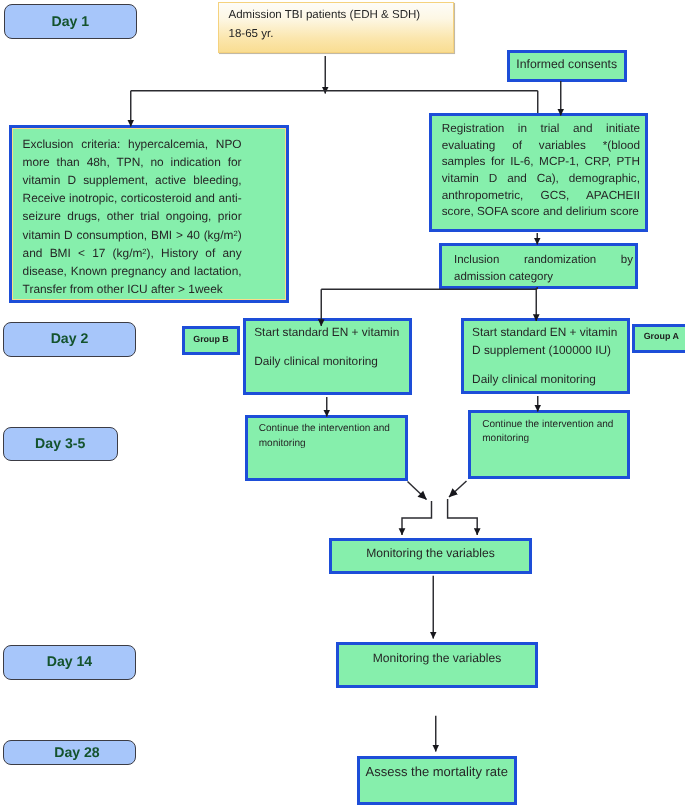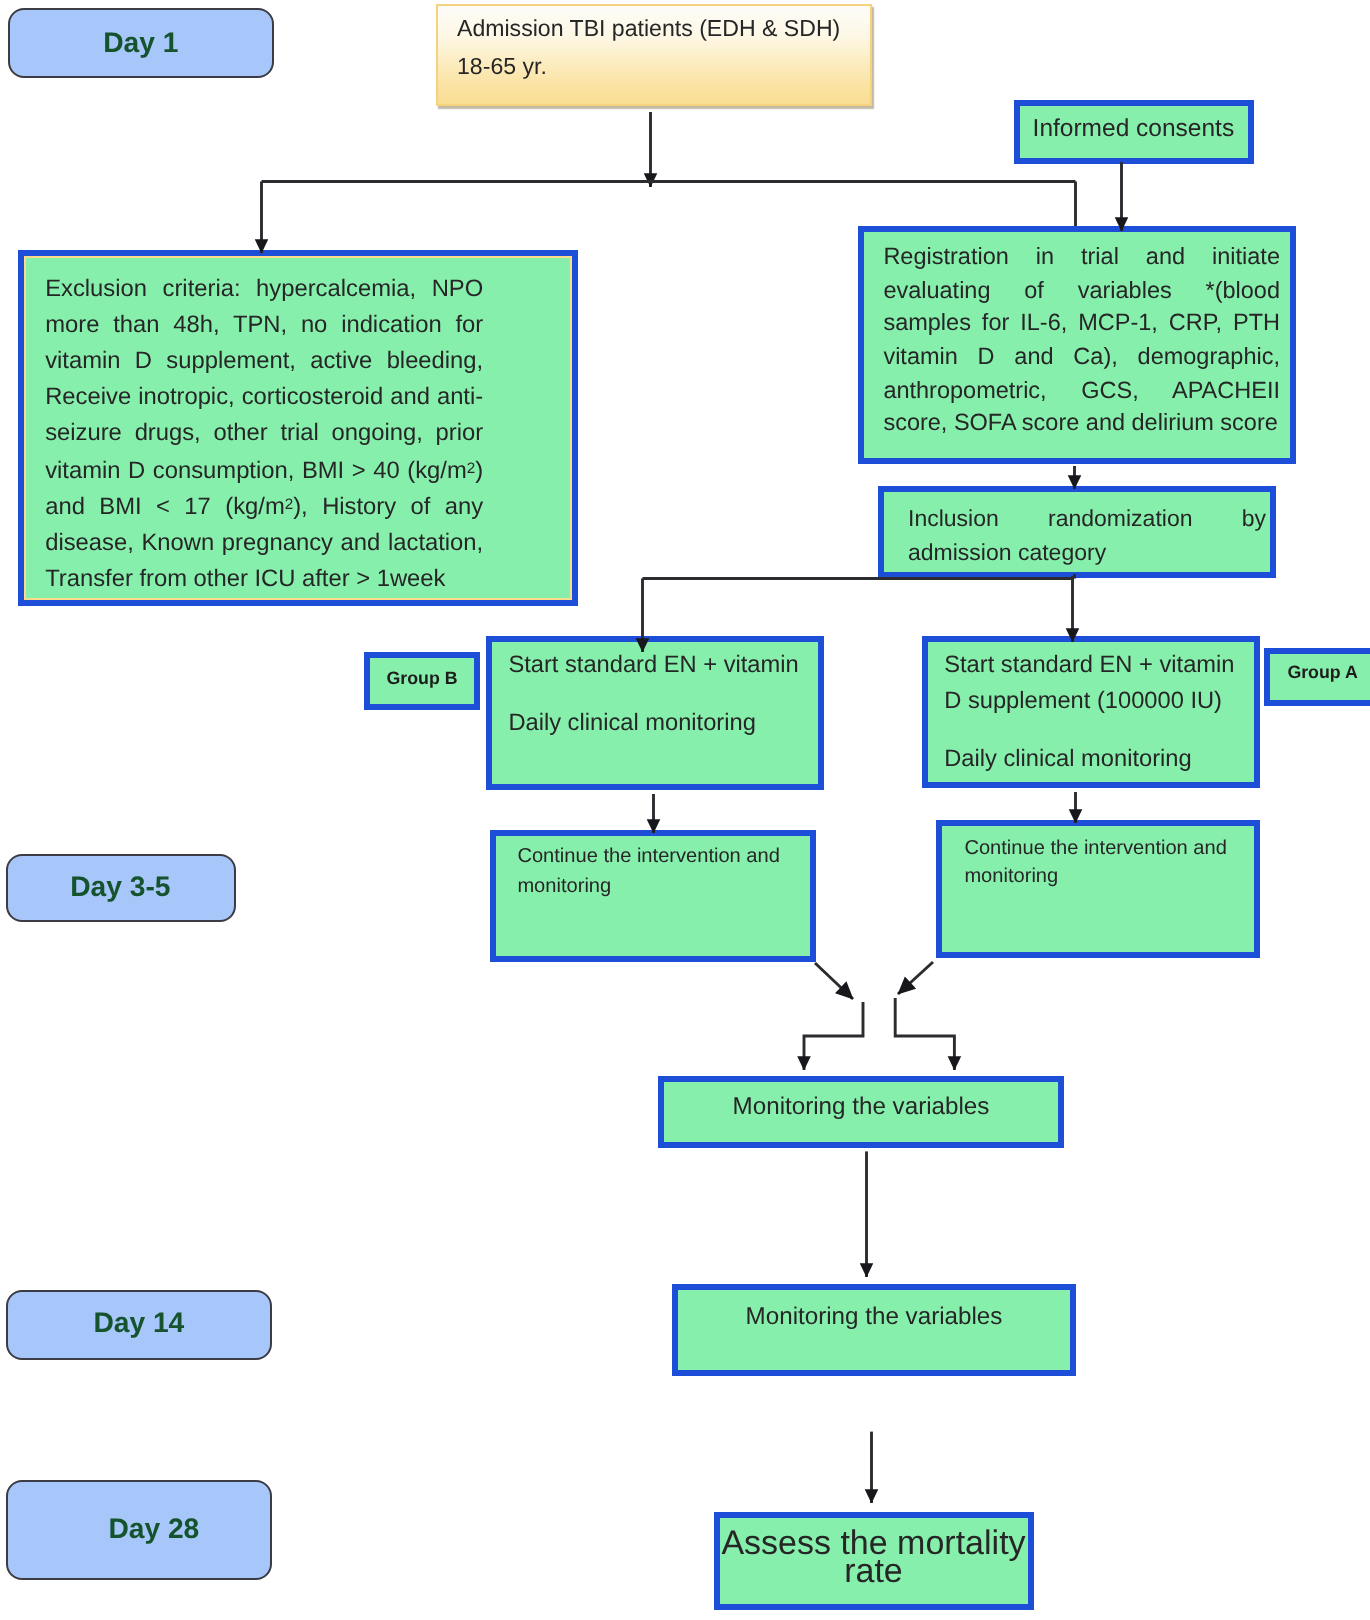--- a/index.html
+++ b/index.html
@@ -61,31 +61,34 @@
       <path d="M431.5,501 L431.5,518 L402,518 L402,535" marker-end="url(#ah)"></path>
       <path d="M447.6,499 L447.6,518 L477.2,518 L477.2,535" marker-end="url(#ah)"></path>
       <path d="M433.25,575.7 L433.25,638.5" marker-end="url(#ah)"></path>
       <path d="M435.75,715.8 L435.75,751.5" marker-end="url(#ah)"></path>
     </g>
   </svg>
 
   <div class="daychip" style="left:3.9px;top:4.3px;width:133px;height:34.8px;">
     <span>Day 1</span>
   </div>
+  <div class="daychip" style="left:2.7px;top:321.8px;width:133.5px;height:34.8px;">
+    <span>Day 2</span>
+  </div>
   <div class="daychip" style="left:2.7px;top:426.5px;width:115px;height:34.8px;">
     <span>Day 3-5</span>
   </div>
   <div class="daychip" style="left:2.7px;top:644.8px;width:133.5px;height:34.8px;">
     <span>Day 14</span>
   </div>
-  <div class="daychip" style="left:2.7px;top:740.2px;width:133.5px;height:50px;padding-left:15px;">
+  <div class="daychip" style="left:2.7px;top:740.2px;width:133.5px;height:25px;padding-left:15px;">
     <span>Day 28</span>
   </div>
 
-  <div class="gradbox" style="left:218px;top:2px;width:218px;height:51px;">
+  <div class="gradbox" style="left:218px;top:2px;width:236px;height:51px;">
     <div style="position:absolute;left:9.5px;top:2.9px;font-size:11.55px;line-height:19px;">
       <div>Admission TBI patients (EDH &amp; SDH)</div>
       <div>18-65 yr.</div>
     </div>
   </div>
 
   <div class="box" style="left:506.7px;top:50.1px;width:120px;height:32.1px;">
     <div style="position:absolute;left:0;right:0;top:4.2px;text-align:center;font-size:12.25px;line-height:14.1px;">Informed consents</div>
   </div>
 
@@ -135,16 +138,16 @@
   </div>
 
   <div class="box" style="left:329px;top:537.5px;width:203px;height:36.5px;">
     <div style="position:absolute;left:0;right:0;top:6.9px;text-align:center;font-size:12.1px;line-height:13.9px;">Monitoring the variables</div>
   </div>
   <div class="box" style="left:336px;top:642px;width:202px;height:45.5px;">
     <div style="position:absolute;left:0;right:0;top:6.7px;text-align:center;font-size:12.1px;line-height:13.9px;">Monitoring the variables</div>
   </div>
 
   <div class="box" style="left:357px;top:755.5px;width:159.5px;height:49px;">
-    <div style="position:absolute;left:0;right:0;top:6.4px;text-align:center;font-size:17px;line-height:13.9px;">Assess the mortality rate</div>
+    <div style="position:absolute;left:0;right:0;top:6.4px;text-align:center;font-size:13px;line-height:13.9px;">Assess the mortality rate</div>
   </div>
 
 </div>
 
 </body></html>

